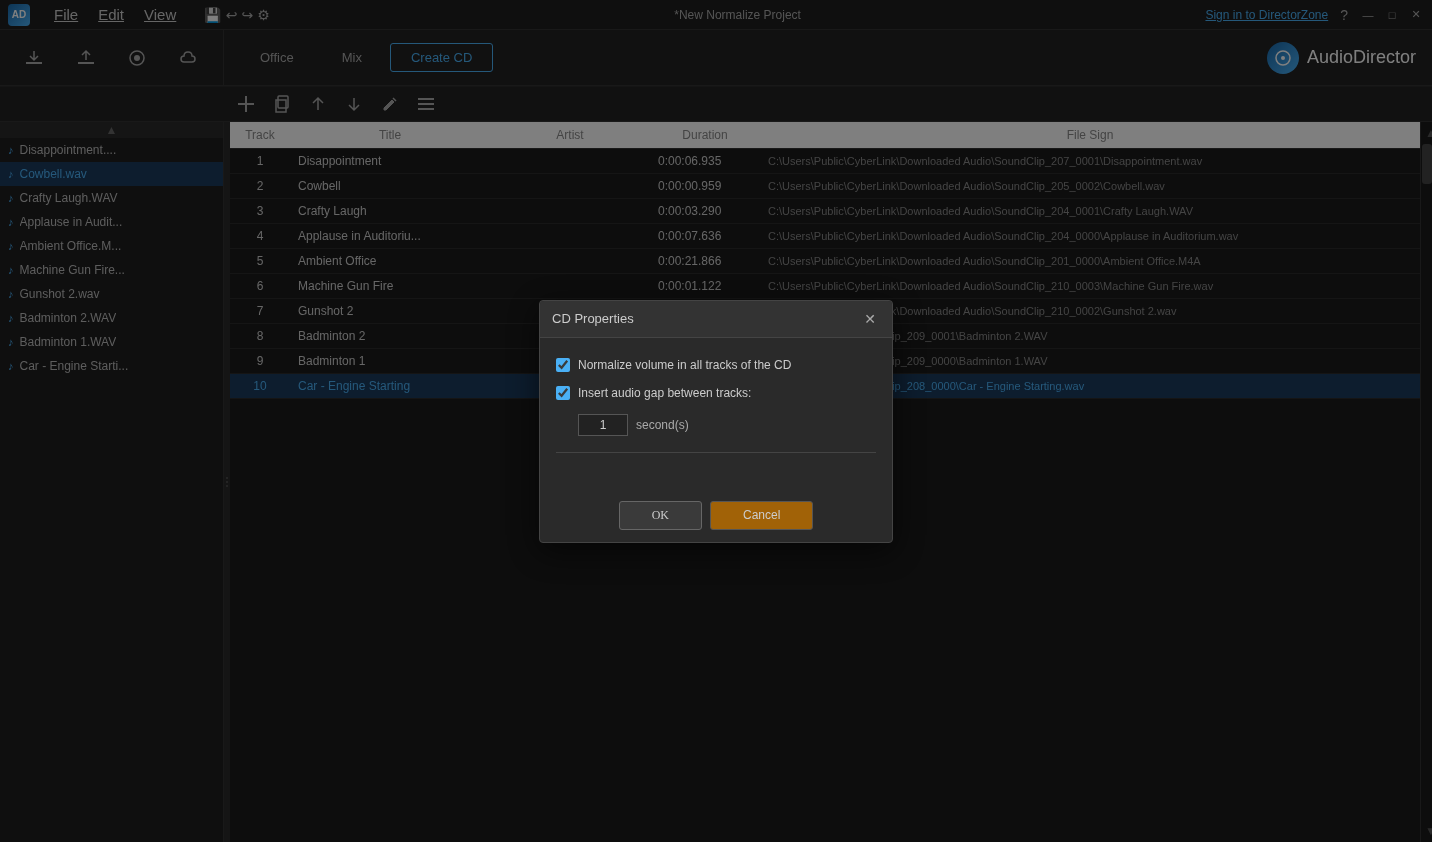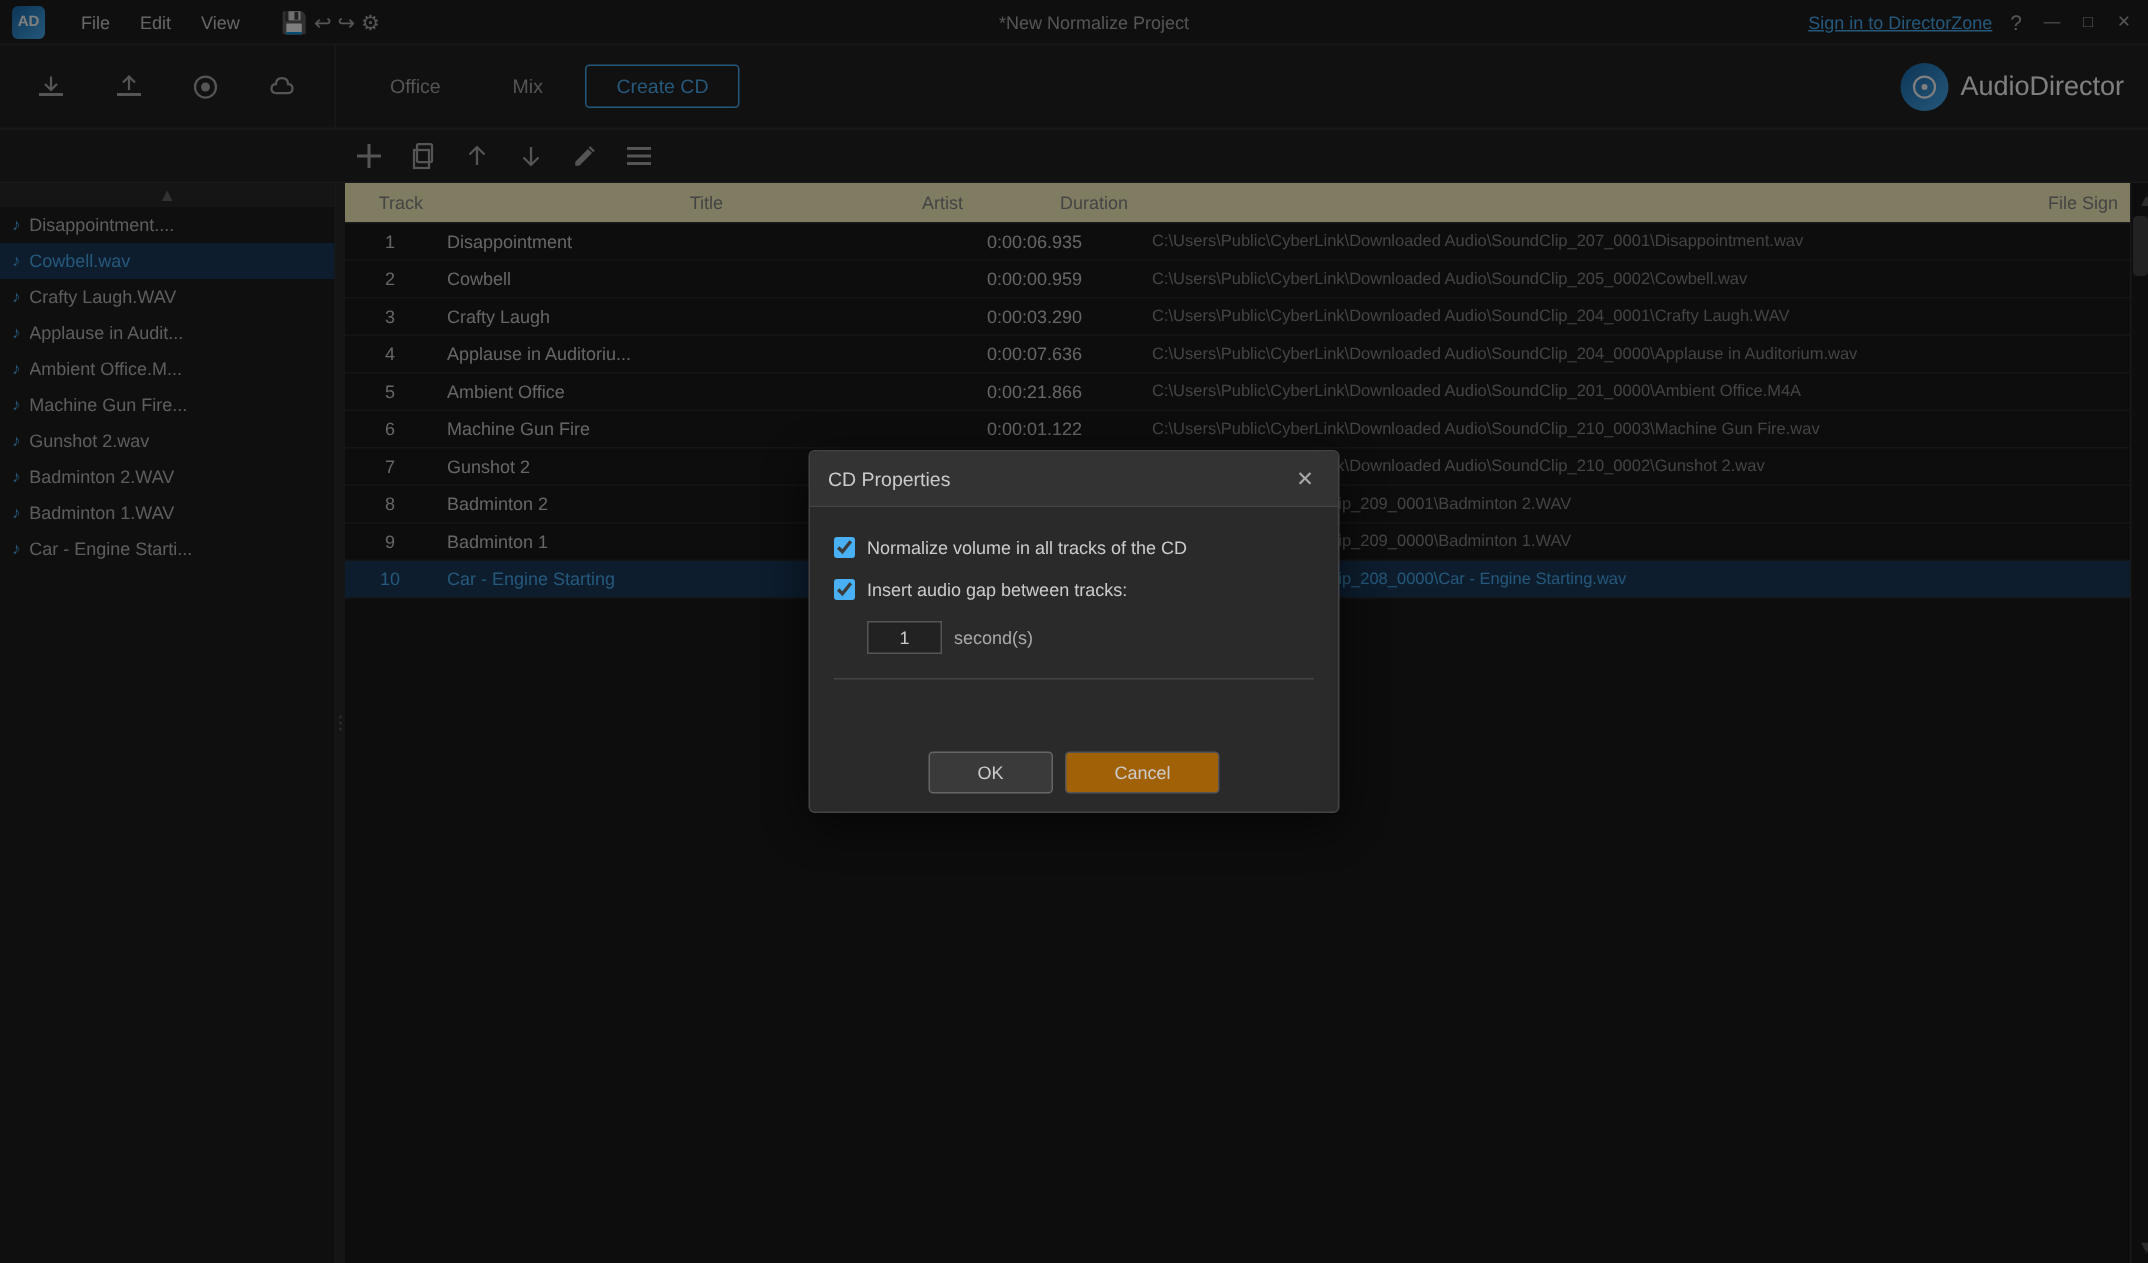--- a/index.html
+++ b/index.html
@@ -43,21 +43,22 @@
     }
     .menu-items {
       display: flex;
       gap: 4px;
     }
     .menu-item {
       padding: 2px 8px;
       color: #ccc;
       cursor: pointer;
       border-radius: 3px;
-      font-size: 12px;
+      font-size: 15px;
+      text-decoration: underline;
     }
     .title-bar-center {
       color: #aaa;
       font-size: 12px;
     }
     .title-bar-right {
       display: flex;
       align-items: center;
       gap: 12px;
     }
@@ -241,25 +242,25 @@
       flex: 1;
       display: flex;
       flex-direction: column;
       overflow: hidden;
     }
     .track-table {
       width: 100%;
       border-collapse: collapse;
     }
     .track-table thead th {
-      background: #fef9c3;
+      background: #ffffff;
       color: #888;
       font-weight: normal;
       padding: 6px 8px;
-      text-align: right;
+      text-align: center;
       border-bottom: 1px solid #333;
       font-size: 12px;
       position: sticky;
       top: 0;
     }
     .track-table tbody tr {
       border-bottom: 1px solid #2a2a2a;
     }
     .track-table tbody tr.selected { background: #1a3a5c; margin-left: 20px; }
     .track-table tbody td {
@@ -376,20 +377,21 @@
       border: 1px solid #555;
       background: #a16207;
       color: #ccc;
       cursor: pointer;
       font-size: 12px;
       border-radius: 3px;
     }
     .modal-btn.primary {
       background: #3a3a3a;
       border-color: #666;
+      font-family: Liberation Serif, serif;
     }
 
     
     ::-webkit-scrollbar { width: 6px; height: 6px; }
     ::-webkit-scrollbar-track { background: #1a1a1a; }
     ::-webkit-scrollbar-thumb { background: #444; border-radius: 3px; }
 
     
     .resize-handle {
       width: 6px;

